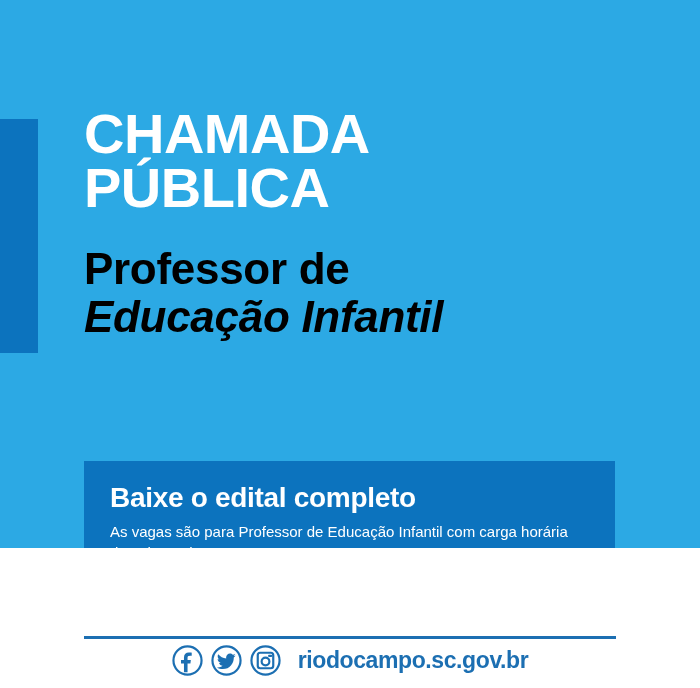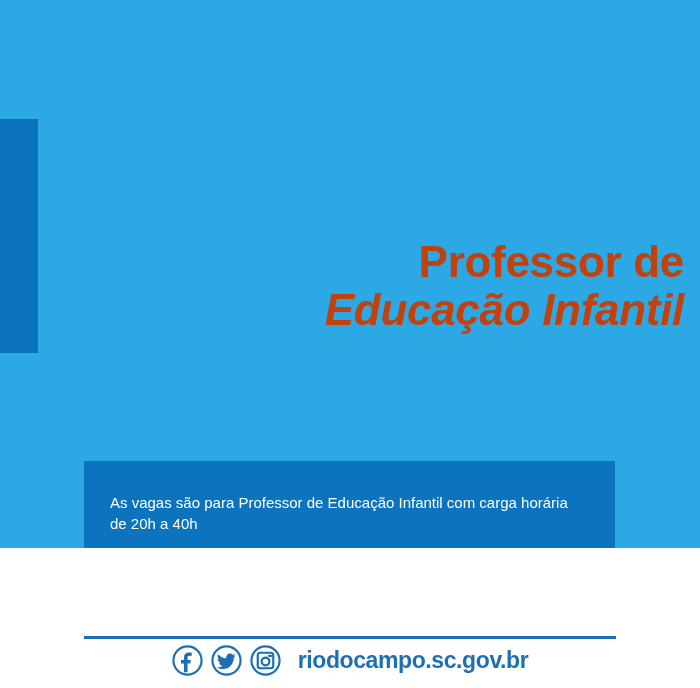--- a/index.html
+++ b/index.html
@@ -38,24 +38,23 @@
     font-size:56px;
     font-weight:800;
     letter-spacing:-0.5px;
     line-height:0.93;
     margin:0;
     white-space:nowrap;
     text-transform:uppercase;
   }
   .headline .line2{margin-top:2px;}
   .subhead{
-    position:absolute;left:84px;top:240px;
+    position:absolute;left:84px;top:247px;
     width:600px;
-    color:#c2410c;
-    text-align:right;
+    color:#000000;
   }
   .subhead .sline{
     font-size:44px;
     font-weight:700;
     line-height:1.02;
     letter-spacing:-0.3px;
     margin:0;
     white-space:nowrap;
   }
   .subhead .sline2{margin-top:3px;font-style:italic;}
@@ -122,27 +121,32 @@
 </style>
 </head>
 <body>
 
 <div id="poster" style="--bg: #2CA9E4; --deep: #0C73BE; --rule: #1C6FB2;">
 
   <div class="hero-bg"></div>
 
   <div class="accent-bar"></div>
 
+  <div class="headline">
+    <p class="line1">CHAMADA</p>
+    <p class="line2">PÚBLICA</p>
+  </div>
 
   <div class="subhead">
     <p class="sline sline1">Professor de</p>
     <p class="sline sline2">Educação Infantil</p>
   </div>
 
   <div class="cta-panel">
+    <p class="cta-title">Baixe o edital completo</p>
     <p class="cta-desc">As vagas são para Professor de Educação Infantil com carga horária de 20h a 40h</p>
   </div>
 
   <div class="footer">
     <div class="footer-rule"></div>
 
     <div class="footer-row">
 
       <svg class="social-icon" viewBox="0 0 64 64">
         <circle cx="32" cy="32" r="29" fill="none" stroke="#1C6FB2" stroke-width="4.5"></circle>

